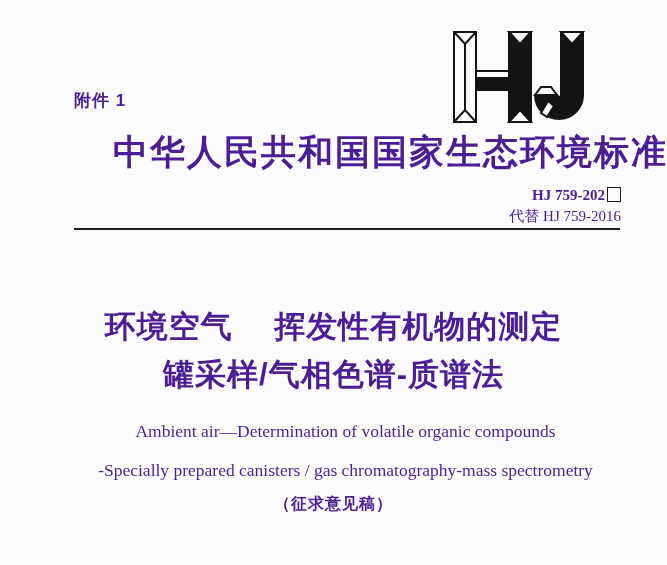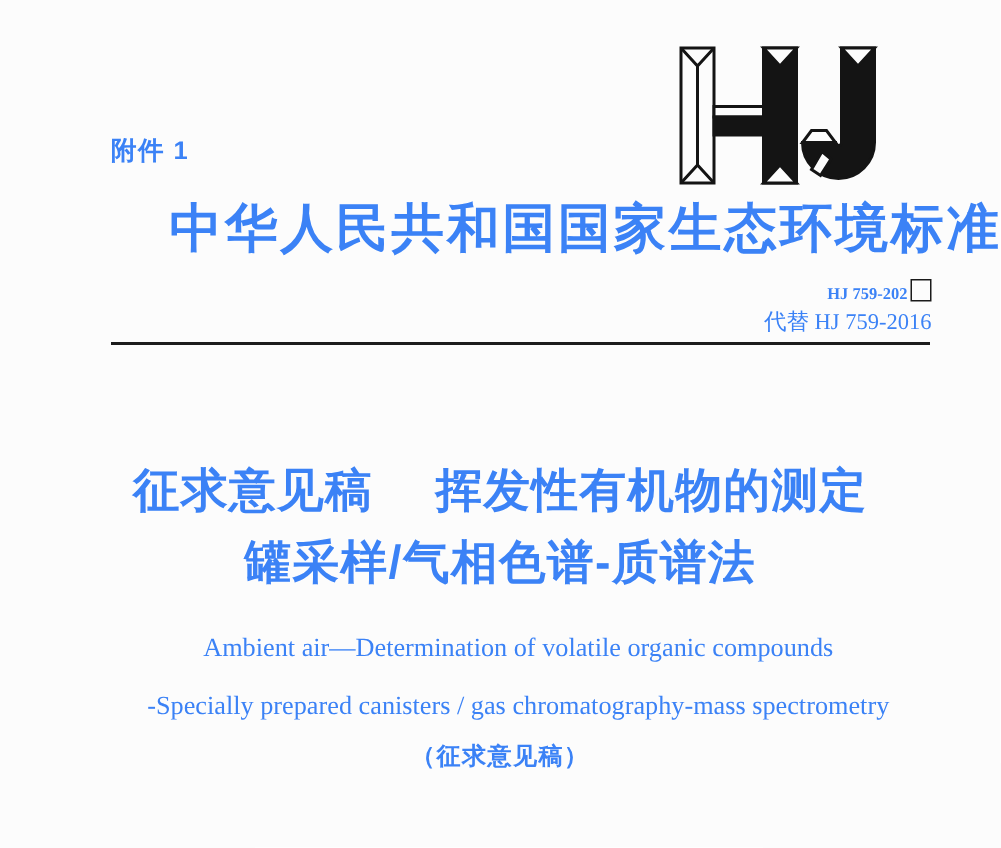--- a/index.html
+++ b/index.html
@@ -1,34 +1,34 @@
 <!DOCTYPE html>
 <html><head>
 <meta charset="utf-8">
 <style>
   html,body{margin:0;padding:0;background:#ffffff;}
   .page{
     position:relative;width:667px;height:565px;overflow:hidden;
-    background:#fcfcfc;color:#3b82f6;
+    background:#fcfcfc;color:#4c1d95;
     font-family:"Liberation Serif",serif;
   }
   .attachment{
     position:absolute;left:74px;top:89px;
     font-family:"Liberation Sans",sans-serif;
     font-size:17px;font-weight:600;letter-spacing:1px;
   }
   .logo{position:absolute;left:451px;top:29px;width:140px;height:98px;}
   .heading{
     position:absolute;left:0;top:128px;width:100%;margin:1px;
     text-align:right;white-space:nowrap;
     font-family:"Liberation Serif",serif;
     font-size:35px;font-weight:bold;letter-spacing:2px;
   }
   .std-block{position:absolute;right:46px;top:186px;text-align:right;line-height:1.25;}
-  .std-code{font-size:11px;font-weight:bold;white-space:nowrap;font-family:Liberation Serif, serif;}
+  .std-code{font-size:15px;font-weight:bold;white-space:nowrap;font-family:Liberation Serif, serif;}
   .year-box{
     display:inline-block;width:12px;height:13px;
     border:1.6px solid #1a1a1a;margin-left:2px;vertical-align:-2px;
     font-size:0;line-height:0;color:transparent;overflow:hidden;
   }
   .replaces{font-size:15px;margin-top:2px;white-space:nowrap;}
   .rule{position:absolute;left:74px;top:228px;width:546px;height:2px;background:#1c1c1c;}
   .title-cn{
     position:absolute;left:0;width:100%;text-align:center;white-space:pre;
     font-family:"Liberation Sans",sans-serif;
@@ -81,21 +81,21 @@
 
   <div class="std-block">
     <div class="std-code">
       <span>HJ 759-202</span><span class="year-box"></span>
     </div>
     <div class="replaces">代替 HJ  759-2016</div>
   </div>
 
   <div class="rule"></div>
 
-  <div class="title-cn title-cn-1">征求意见稿　 挥发性有机物的测定</div>
+  <div class="title-cn title-cn-1">环境空气　 挥发性有机物的测定</div>
 
   <div class="title-cn title-cn-2">罐采样/气相色谱-质谱法</div>
 
   <div class="title-en title-en-1">Ambient air—Determination of volatile organic compounds</div>
 
   <div class="title-en title-en-2">-Specially prepared canisters / gas chromatography-mass spectrometry</div>
 
   <div class="draft">（征求意见稿）</div>
 
 </div>

